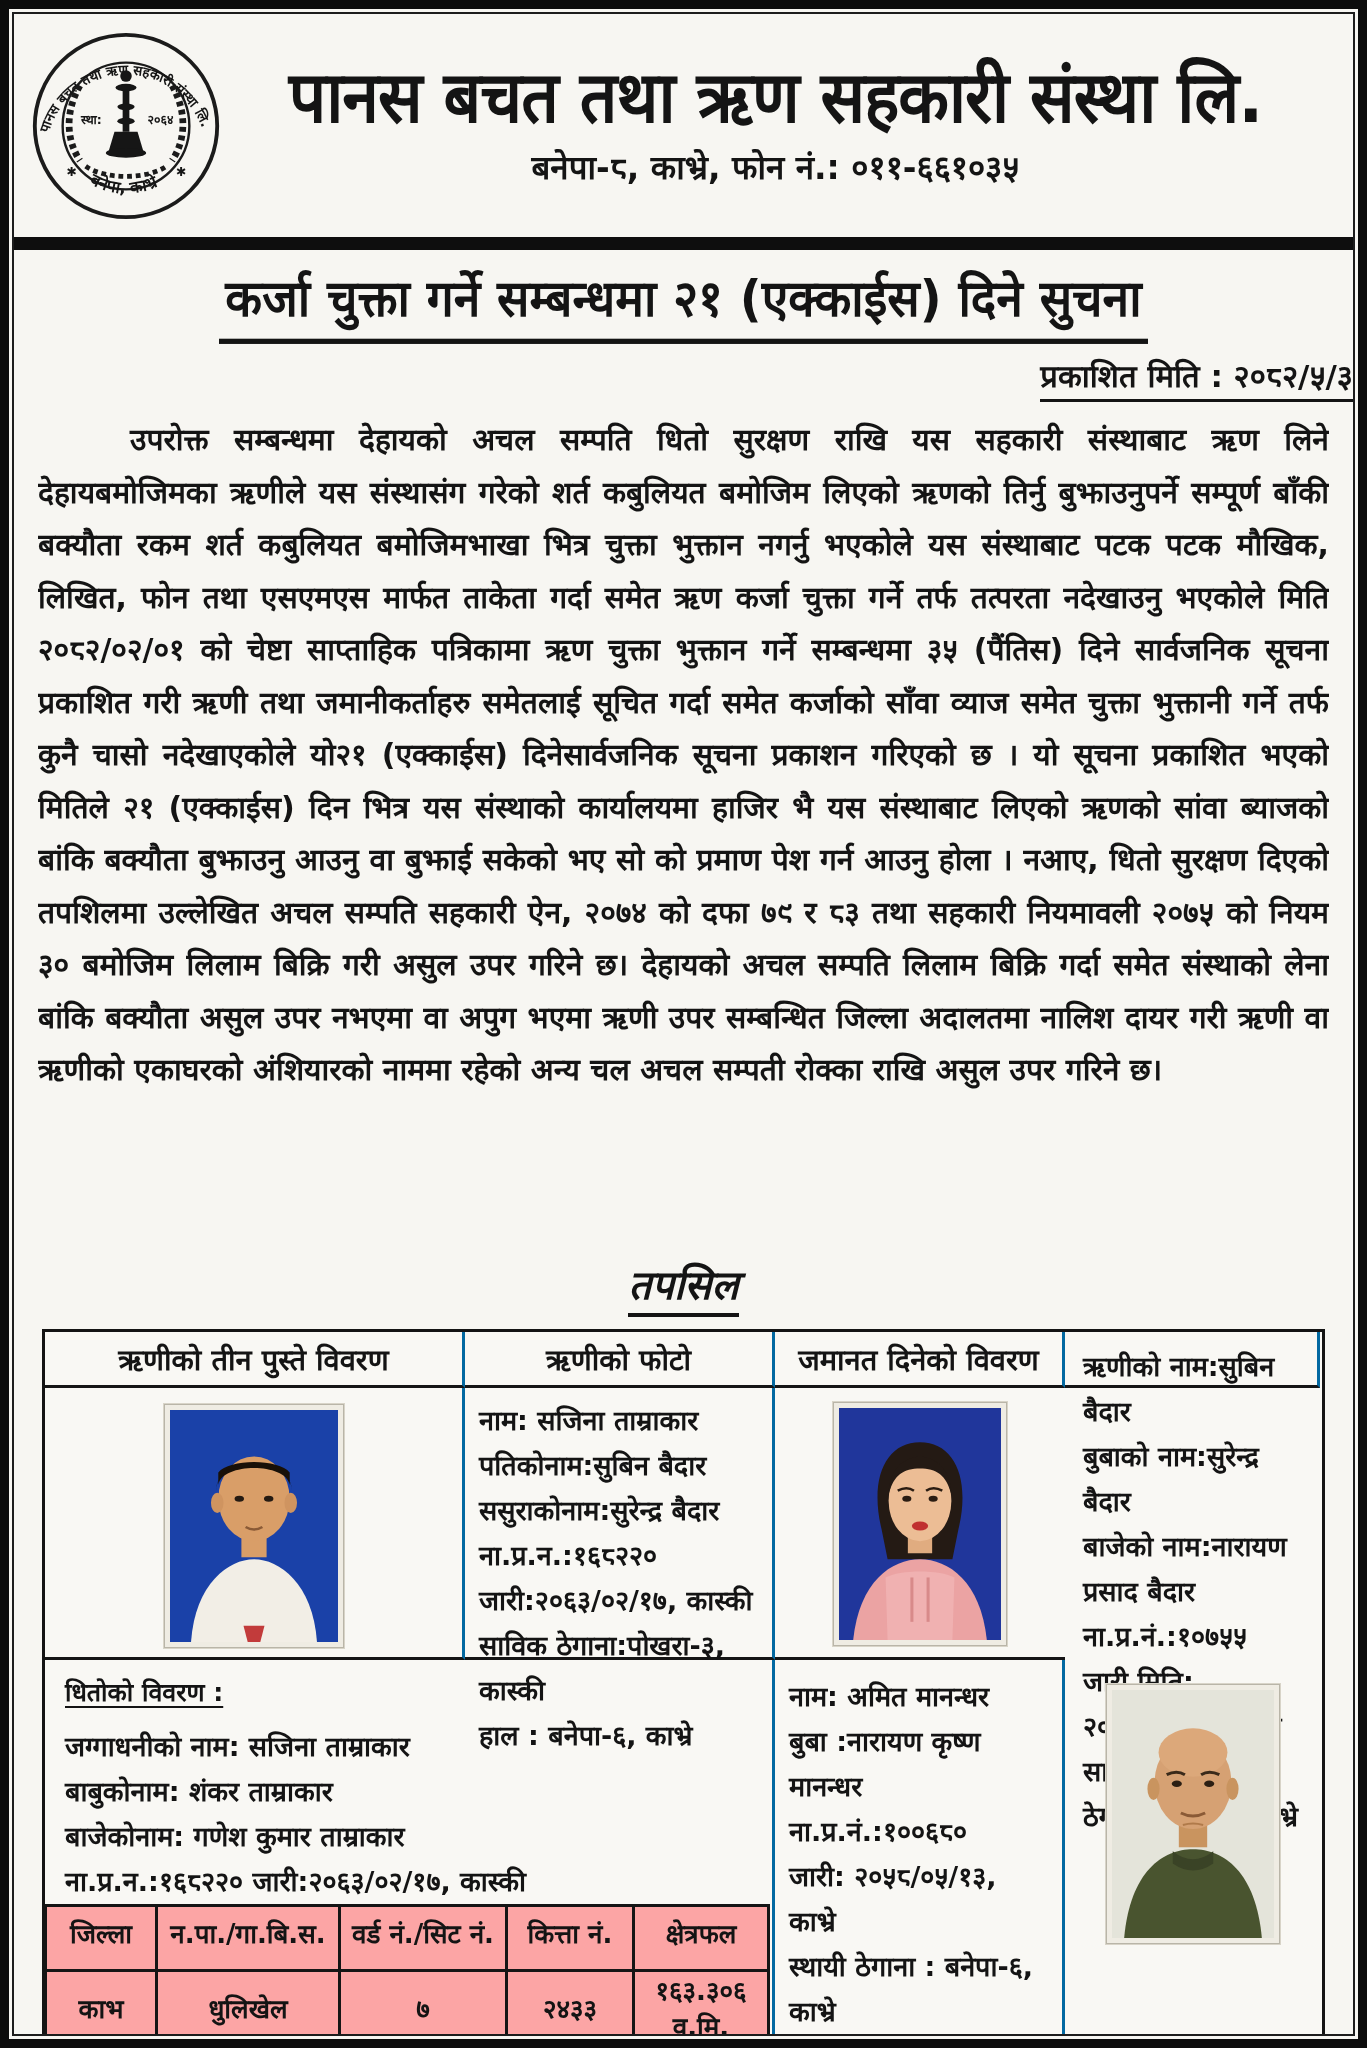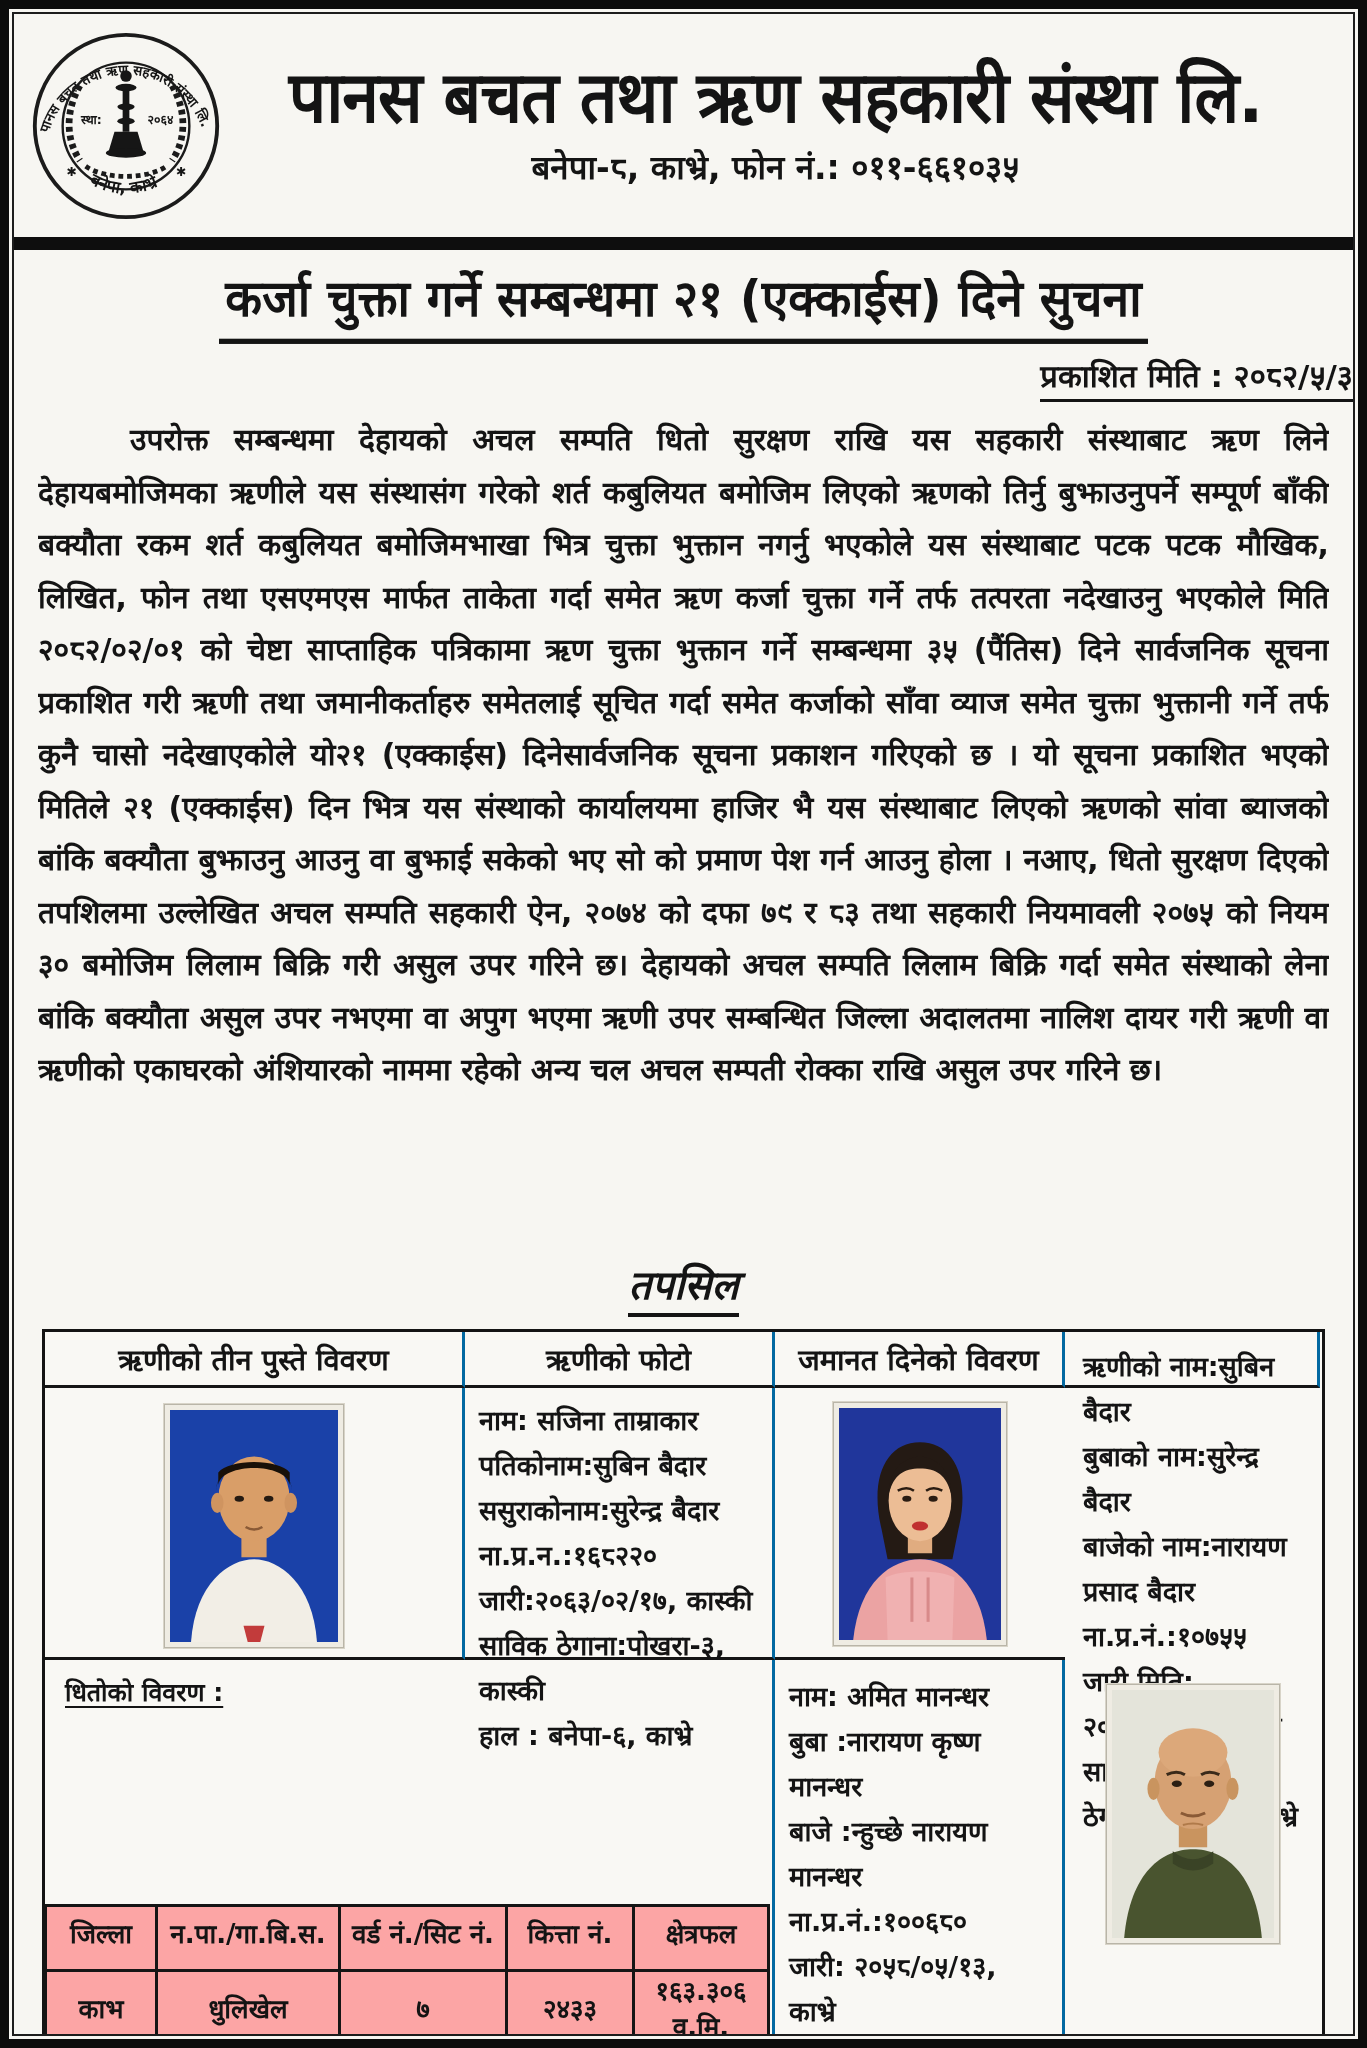--- a/index.html
+++ b/index.html
@@ -179,20 +179,28 @@
             <ellipse cx="93" cy="90" rx="4.5" ry="3" fill="#2a1c12"></ellipse>
             <path d="M 58,82 Q 67,77 74,82" stroke="#2a1c12" stroke-width="2.5" fill="none"></path>
             <path d="M 86,82 Q 93,77 102,82" stroke="#2a1c12" stroke-width="2.5" fill="none"></path>
             <ellipse cx="80" cy="117" rx="8" ry="4.5" fill="#c03030"></ellipse>
           </svg>
         </div>
       </div>
 
       <div class="c span2 last-row" style="padding:14px 18px 0 20px;">
         <div class="col-heading u">धितोको विवरण :</div>
+        <div class="lines collateral-lines">
+          <div>जग्गाधनीको नाम: सजिना ताम्राकार</div>
+          <div>बाबुकोनाम: शंकर ताम्राकार</div>
+          <div>बाजेकोनाम: गणेश कुमार ताम्राकार</div>
+          <div>ना.प्र.न.:१६८२२० जारी:२०६३/०२/१७, कास्की</div>
+          <div>साविक ठेगाना:पोखरा-३, कास्की</div>
+          <div>हाल : बनेपा-६, काभ्रे</div>
+        </div>
 
         <table class="land">
           <tbody>
               <tr>
             <th class="lw0">जिल्ला</th>
             <th class="lw1">न.पा./गा.बि.स.</th>
             <th class="lw2">वर्ड नं./सिट नं.</th>
             <th class="lw3">कित्ता नं.</th>
             <th class="lw4">क्षेत्रफल</th>
           </tr>
@@ -203,21 +211,20 @@
             <td>२४३३</td>
             <td>१६३.३०६ व.मि.</td>
           </tr>
         </tbody>
           </table>
       </div>
       <div class="c pad2 last-row" style="padding-top:14px;">
         <div class="lines">
           <div>नाम: अमित मानन्धर</div>
           <div>बुबा :नारायण कृष्ण मानन्धर</div>
-          <div>बाजे :न्हुच्छे नारायण मानन्धर</div>
           <div>ना.प्र.नं.:१००६८०</div>
           <div>जारी: २०५८/०५/१३, काभ्रे</div>
           <div>स्थायी ठेगाना : बनेपा-६, काभ्रे</div>
         </div>
       </div>
       <div class="c last-col last-row">
         <div class="photo ph-g2">
           <svg viewBox="0 0 160 246" preserveAspectRatio="none">
             <rect x="0" y="0" width="160" height="246" fill="#e4e4da"></rect>
             <rect x="66" y="126" width="28" height="30" fill="#c9945f"></rect>

